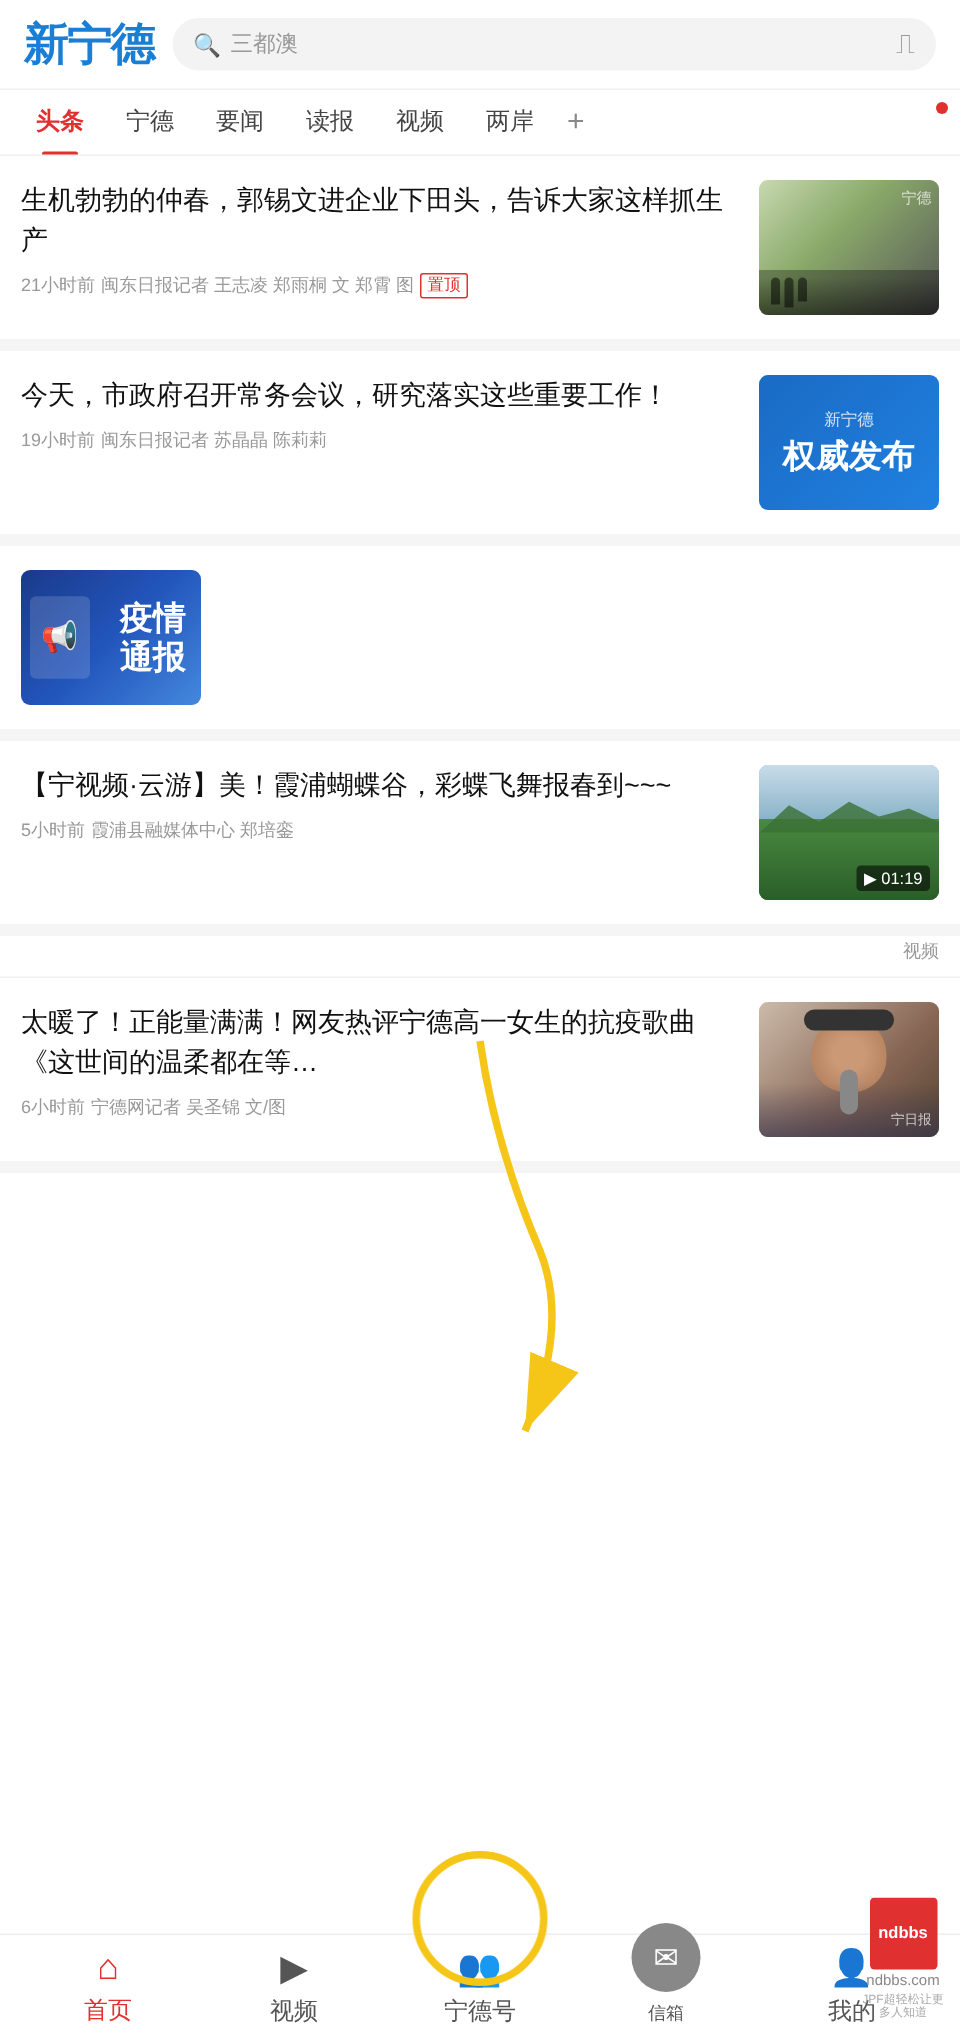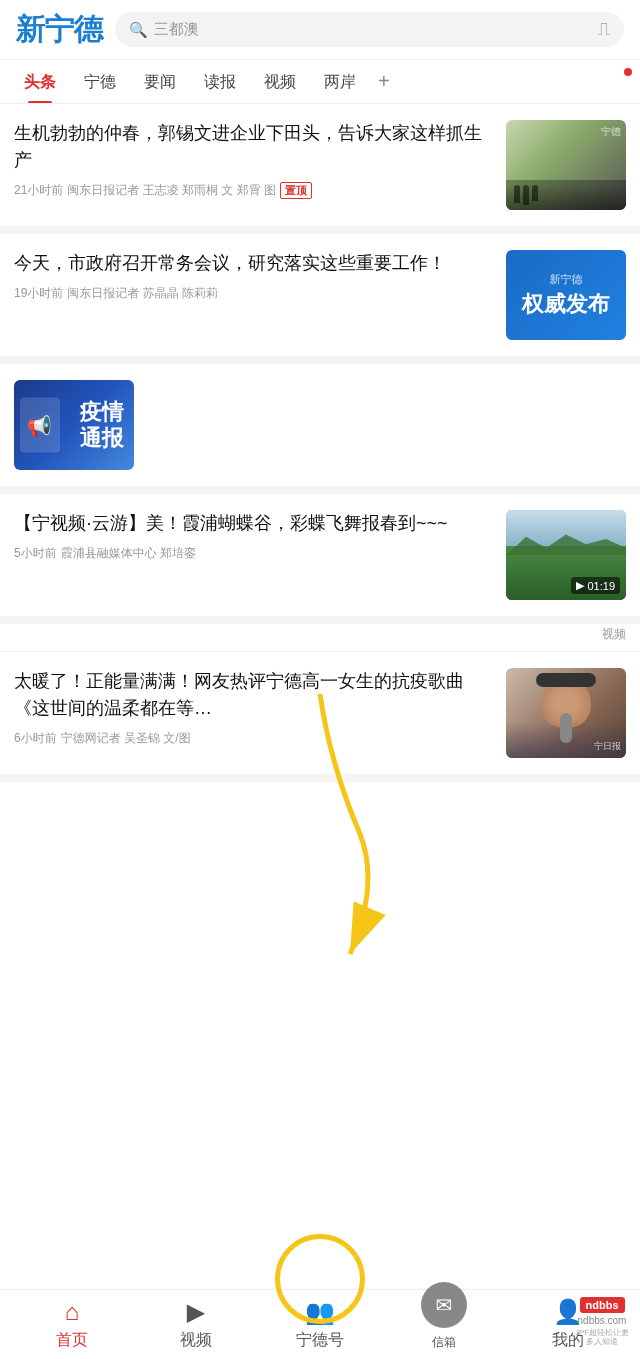--- a/index.html
+++ b/index.html
@@ -134,21 +134,20 @@
       font-size: 12px;
       color: #999;
     }
     .news-badge {
       color: #e03030;
       border: 1px solid #e03030;
       border-radius: 2px;
       font-size: 11px;
       padding: 0 4px;
       line-height: 1.4;
-      font-weight: bold;
     }
     .news-thumb {
       width: 120px;
       height: 90px;
       border-radius: 6px;
       flex-shrink: 0;
       overflow: hidden;
       position: relative;
     }
 
@@ -512,16 +511,16 @@
   </div>
   <div class="bottom-nav-item">
     <span class="bottom-nav-icon">👤</span>
     <span class="bottom-nav-label">我的</span>
   </div>
 </div>
 
 <div class="circle-highlight"></div>
 
 <div class="watermark">
-  <div style="background:#e03030;color:#fff;font-size:11px;padding:2px 6px;border-radius:3px;font-weight:bold;">ndbbs</div>
+  <div style="background:#e03030;color:#fff;font-size:11px;padding:18px 6px;border-radius:3px;font-weight:bold;">ndbbs</div>
   <div style="font-size:10px;color:#888;">ndbbs.com</div>
   <div style="font-size:8px;color:#aaa;text-align:center;max-width:60px;line-height:1.2;">JPF超轻松让更多人知道</div>
 </div>
 
 </body></html>

